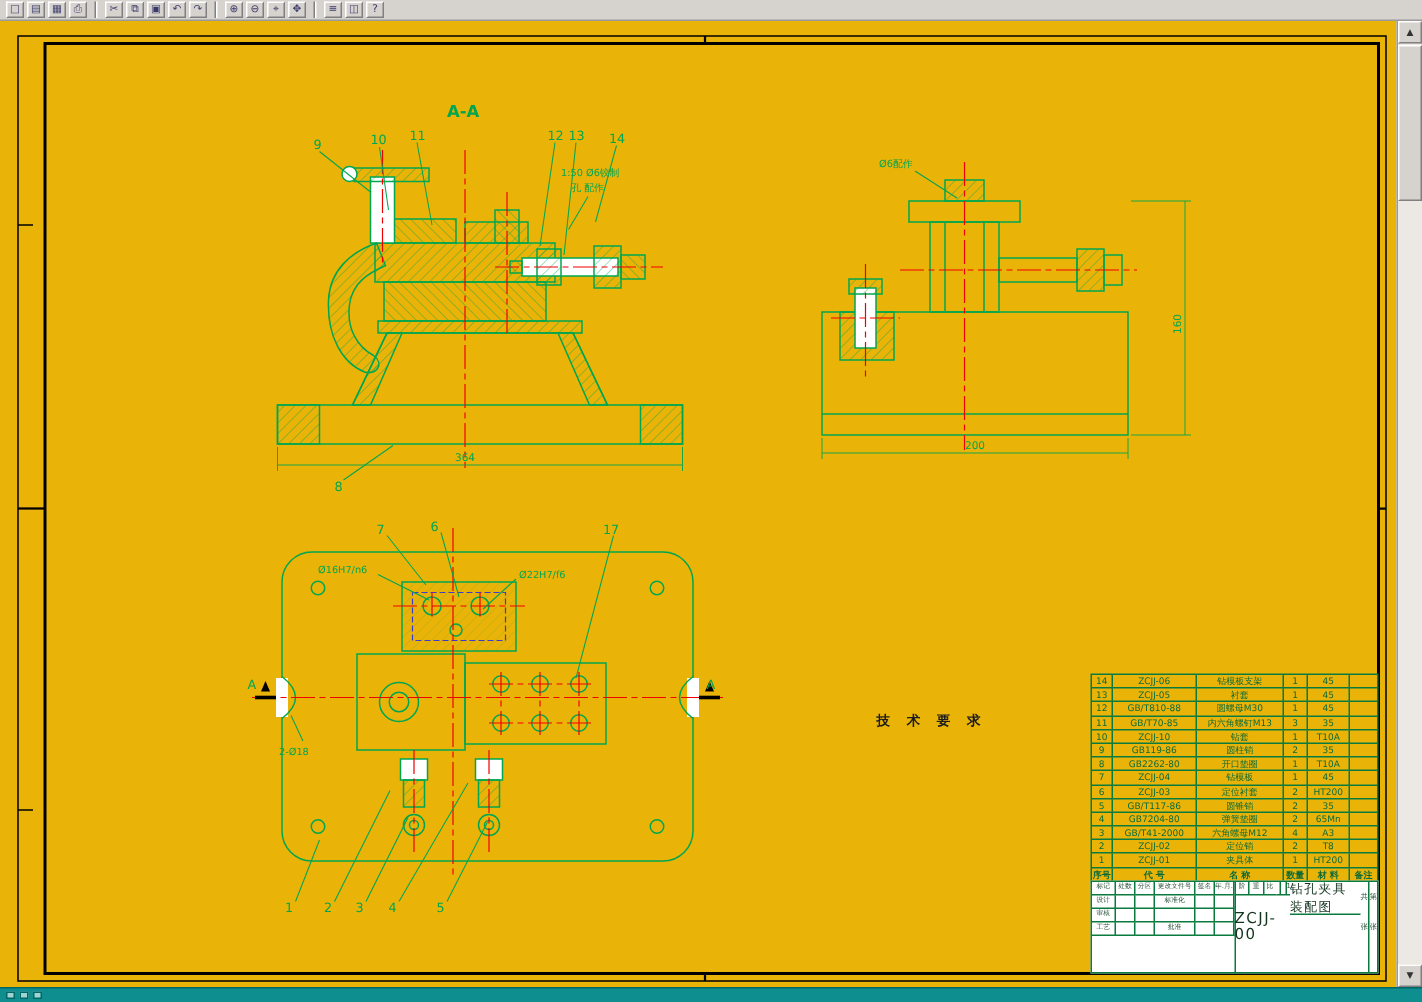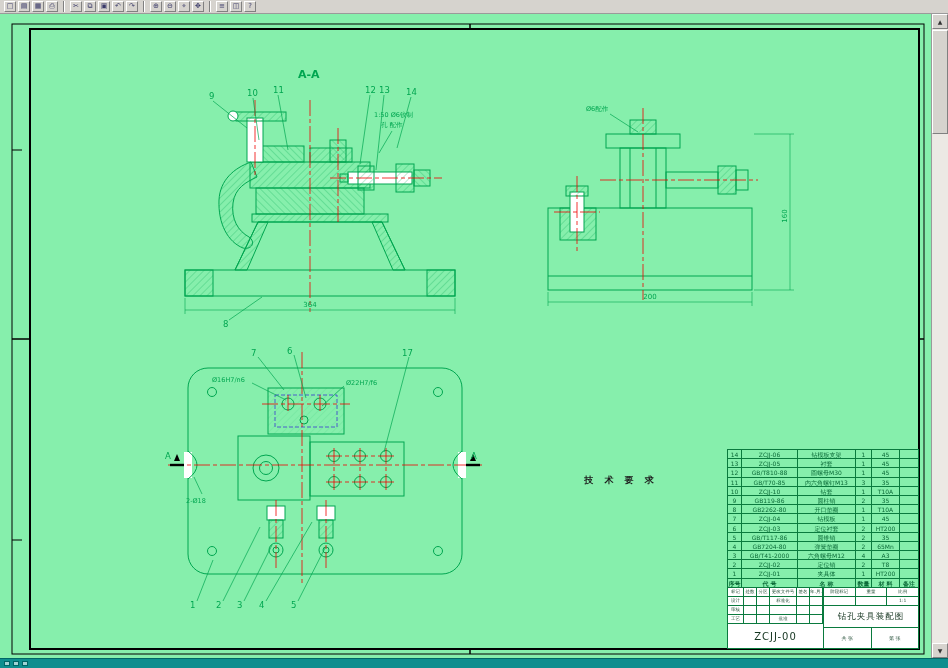--- a/index.html
+++ b/index.html
@@ -6,21 +6,21 @@
   html,body{width:948px;height:668px;overflow:hidden}
   body{position:relative;background:#d6d3ce;font-family:"DejaVu Sans","Liberation Sans",sans-serif}
 
   
   .toolbar{position:absolute;top:0;left:0;width:948px;height:14px;background:#d6d3ce;
     border-bottom:1px solid #9a9a9a;display:flex;align-items:center;gap:2px;padding-left:4px}
   .tbicon{width:12px;height:11px;background:#d6d3ce;border:1px solid;border-color:#ffffff #808080 #808080 #ffffff;
     font-size:7px;line-height:9px;text-align:center;color:#3a3a6a;overflow:hidden}
   .tbsep{width:2px;height:11px;border-left:1px solid #808080;border-right:1px solid #fff;margin:0 3px}
 
-  .canvas{position:absolute;top:14px;left:0;width:931px;height:644px;background:#86efac;overflow:hidden}
+  .canvas{position:absolute;top:14px;left:0;width:931px;height:644px;background:#eab308;overflow:hidden}
 
   .scrollbar{position:absolute;top:14px;right:0;width:17px;height:644px;background:#ece9e4;border-left:1px solid #9a9a9a}
   .sb-btn{height:15px;width:16px;background:#d6d3ce;border:1px solid;border-color:#ffffff #808080 #808080 #ffffff;
     font-size:6px;line-height:13px;text-align:center;color:#333}
   .sb-btn.down{position:absolute;bottom:0;left:0}
   .sb-thumb{position:absolute;top:16px;left:0;width:16px;height:104px;background:#d6d3ce;
     border:1px solid;border-color:#ffffff #808080 #808080 #ffffff}
 
   .statusbar{position:absolute;bottom:0;left:0;width:948px;height:10px;background:#0e8e8e;border-top:1px solid #066;
     display:flex;align-items:center;gap:3px;padding-left:4px}
@@ -41,26 +41,26 @@
   
   .bom{position:absolute;left:727px;top:435px;width:192px;border:1.2px solid #0a7a3e}
   .bom-row{display:grid;grid-template-columns:14px 56px 58px 16px 28px 18px;height:9.2px}
   .bom-cell{border-right:1px solid #0a7a3e;border-bottom:1px solid #0a7a3e;font-size:6px;line-height:9px;
     text-align:center;color:#0b6b38;overflow:hidden;white-space:nowrap}
   .bom-row .bom-cell:last-child{border-right:none}
   .bom-head .bom-cell{font-weight:bold;border-bottom:none}
 
   
   .tblock{position:absolute;left:727px;top:573px;width:192px;height:62px;border:1.2px solid #0a7a3e;display:flex;background:#fff}
-  .tb-left{width:96px;display:flex;flex-direction:column;border-right:1px solid #0a7a3e}
+  .tb-left{width:96px;display:flex;border-right:1px solid #0a7a3e}
   .tb-grid{display:grid;grid-template-columns:16px 13px 13px 27px 13px 13px;grid-auto-rows:9px;height:36px}
   .tb-cell{border-right:1px solid #0a7a3e;border-bottom:1px solid #0a7a3e;font-size:4.5px;line-height:8px;
     text-align:center;color:#27513a;overflow:hidden;white-space:nowrap}
   .tb-num{flex:1;display:flex;align-items:center;justify-content:center;font-size:10px;letter-spacing:1px;color:#14341f}
-  .tb-right{flex:1;display:flex;flex-direction:column}
+  .tb-right{flex:1;display:flex;flex-direction:row}
   .tb-row{display:flex;height:9px;border-bottom:1px solid #0a7a3e}
   .tb-row>div{flex:1;border-right:1px solid #0a7a3e;font-size:4.5px;line-height:8px;text-align:center;color:#27513a;overflow:hidden}
   .tb-row>div:last-child{border-right:none}
   .tb-title{height:22px;border-bottom:1px solid #0a7a3e;display:flex;align-items:center;justify-content:center;
     font-size:8.5px;color:#14341f;letter-spacing:1px}
   .tb-sheet{flex:1;display:flex}
   .tb-sheet>div{flex:1;border-right:1px solid #0a7a3e;font-size:5px;line-height:20px;text-align:center;color:#27513a}
   .tb-sheet>div:last-child{border-right:none}
 </style>
 </head>

